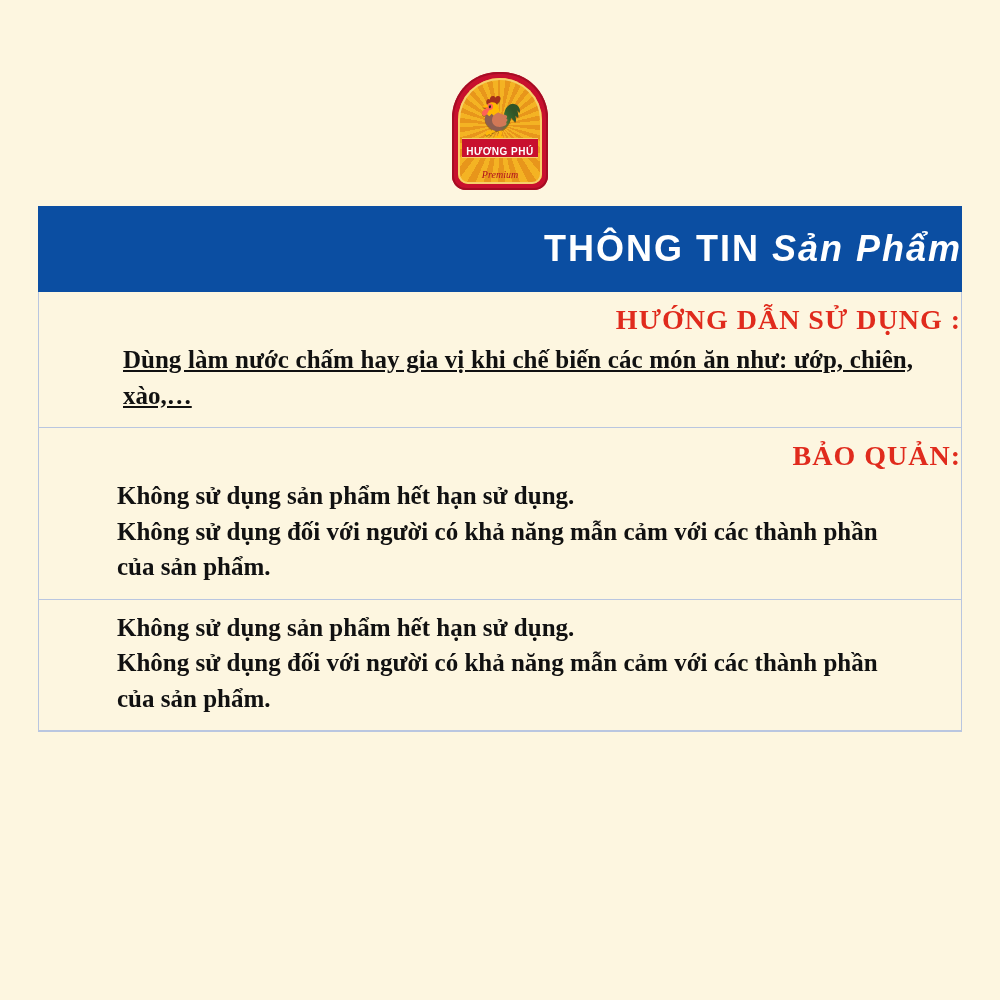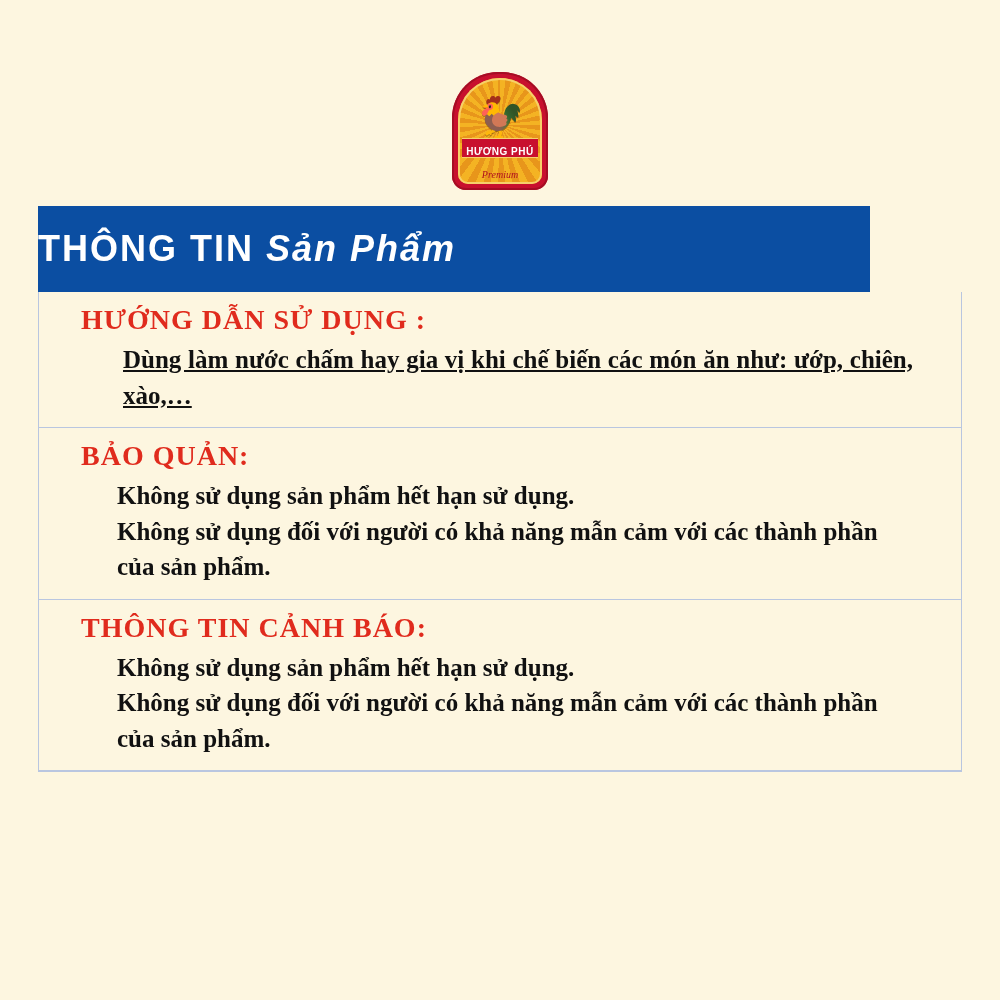--- a/index.html
+++ b/index.html
@@ -96,26 +96,26 @@
     font-family: "Liberation Serif", serif;
     font-style: italic;
     font-size: 10px;
   }
 
   
   .header-bar {
     position: absolute;
     top: 206px;
     left: 38px;
-    width: 832px;
+    width: 924px;
     height: 86px;
     background: #0b4ea2;
     display: flex;
     align-items: center;
-    justify-content: flex-start;
+    justify-content: flex-end;
   }
   .header-title {
     color: #ffffff;
     font-family: "Liberation Sans", sans-serif;
     font-weight: bold;
     font-size: 36px;
     letter-spacing: 2px;
     text-transform: uppercase;
     white-space: nowrap;
   }
@@ -143,20 +143,21 @@
     border-bottom: 1px solid #b9c6e0;
   }
   .row-title {
     color: #e02b1d;
     font-family: "Liberation Serif", serif;
     font-weight: bold;
     font-size: 28px;
     letter-spacing: 1px;
     padding: 2px 0 6px 42px;
     text-transform: uppercase;
+    text-align: right;
   }
   .row-body {
     color: #111111;
     font-family: "Liberation Serif", serif;
     font-weight: bold;
     font-size: 25px;
     line-height: 1.42;
     padding: 0 48px 0 84px;
   }
   .row-body.justify {
@@ -208,21 +209,20 @@
 
     <div class="info-row">
       <div class="row-title">BẢO QUẢN:</div>
       <div class="row-body indent-sm">
         <p>Không sử dụng sản phẩm hết hạn sử dụng.</p>
         <p>Không sử dụng đối với người có khả năng mẫn cảm với các thành phần của sản phẩm.</p>
       </div>
     </div>
 
     <div class="info-row">
-      <div class="row-title">THÔNG TIN CẢNH BÁO:</div>
       <div class="row-body indent-sm">
         <p>Không sử dụng sản phẩm hết hạn sử dụng.</p>
         <p>Không sử dụng đối với người có khả năng mẫn cảm với các thành phần của sản phẩm.</p>
       </div>
     </div>
 
   </div>
 </div>
 
 </body></html>

